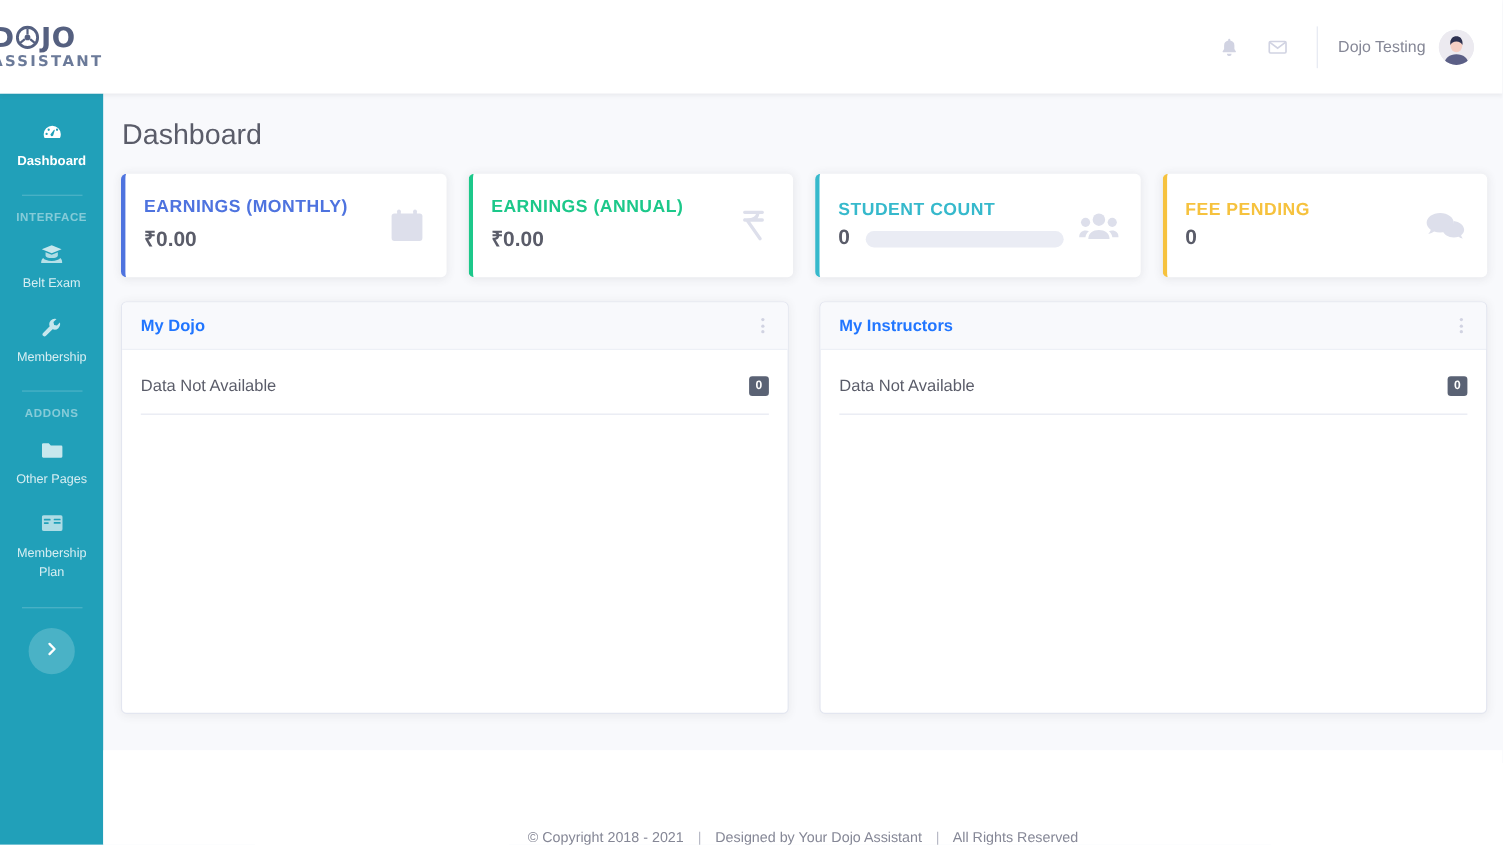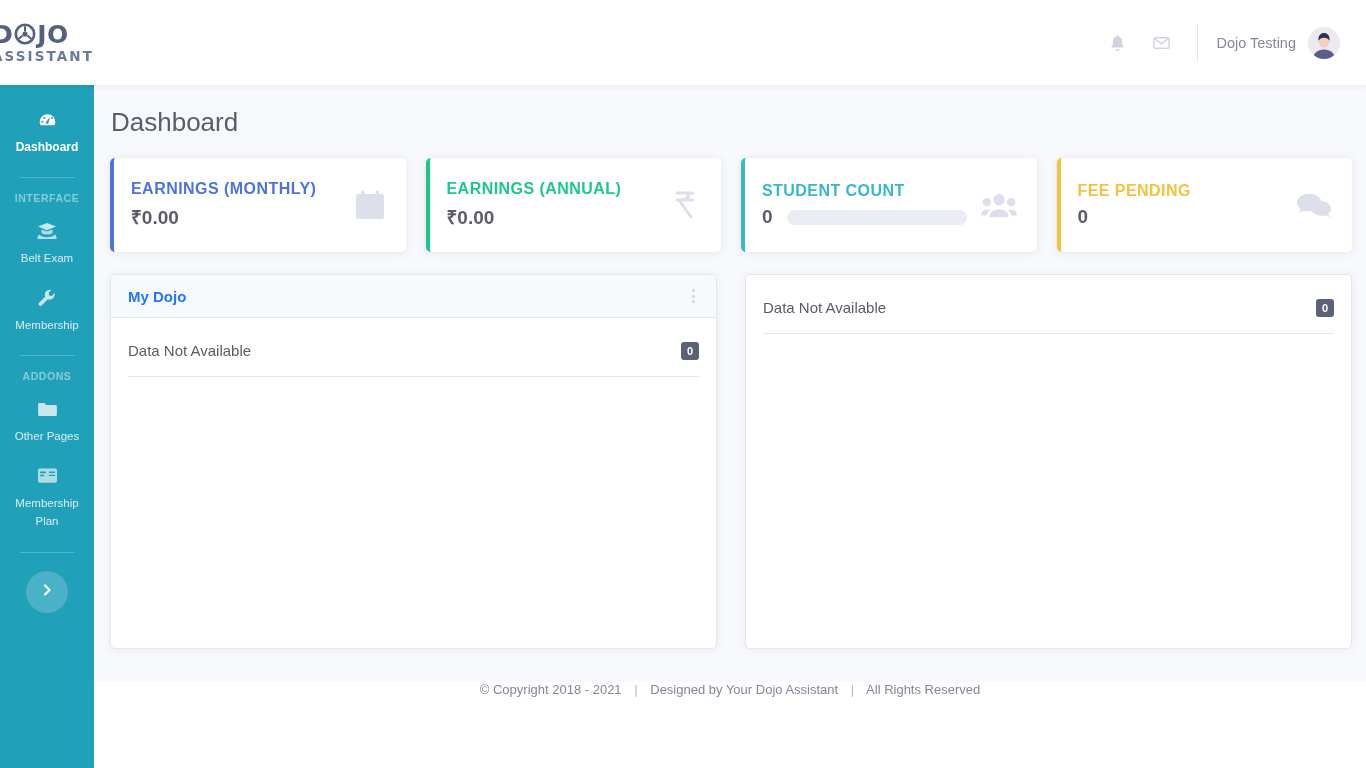--- a/index.html
+++ b/index.html
@@ -269,21 +269,21 @@
     padding: 3px 6px;
     min-width: 17px;
     text-align: center;
   }
 
   
   .footer {
     background: #fff;
     height: 86px;
     display: flex;
-    align-items: flex-start;
+    align-items: flex-end;
     justify-content: center;
     flex: 0 0 86px;
     margin-top: 22px;
   }
   .footer-text { font-size: 13px; color: #858796; }
   .footer-sep { padding: 0 9px; color: #b7b9c5; }
 </style>
 </head>
 <body>
 
@@ -498,20 +498,28 @@
             </div>
             <div class="panel-body">
               <div class="data-row">
                 <div class="data-row-label">Data Not Available</div>
                 <div class="badge-count">0</div>
               </div>
             </div>
           </div>
 
           <div class="panel">
+            <div class="panel-header">
+              <div class="panel-title">My Instructors</div>
+              <div class="panel-menu">
+                <i></i>
+                  <i></i>
+                  <i></i>
+              </div>
+            </div>
             <div class="panel-body">
               <div class="data-row">
                 <div class="data-row-label">Data Not Available</div>
                 <div class="badge-count">0</div>
               </div>
             </div>
           </div>
         </div>
       </div>
 

